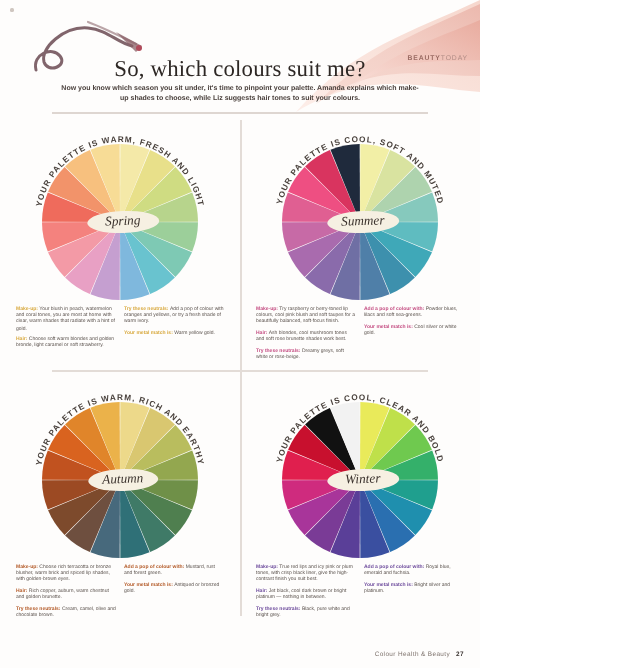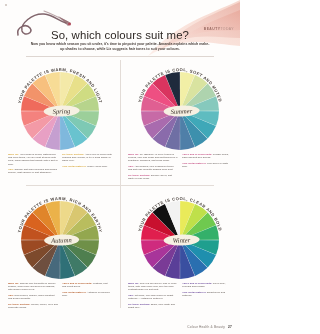--- a/index.html
+++ b/index.html
@@ -18,21 +18,21 @@
     font-size:3.4px;letter-spacing:.45px;color:#9b6b63;font-weight:700;
   }
   .brand .light{font-weight:400;color:#b08b84;}
 
   
   .squiggle{position:absolute;top:7px;left:14px;width:64px;height:32px;}
 
   
   .headline{
     position:absolute;top:29px;left:0;width:240px;text-align:center;
-    font-family:Liberation Sans, sans-serif;
+    font-family:Liberation Serif, serif;
     font-size:11.4px;color:#2d2724;letter-spacing:.1px;
   }
   .subtitle{
     position:absolute;top:42px;left:30px;width:180px;text-align:center;
     font-size:3.5px;line-height:4.8px;color:#4a403c;font-weight:700;
   }
   .rule-top{position:absolute;top:56px;left:26px;width:188px;height:1px;background:#ded6d1;}
 
   
   .grid{position:absolute;top:57px;left:0;width:240px;height:258px;}

